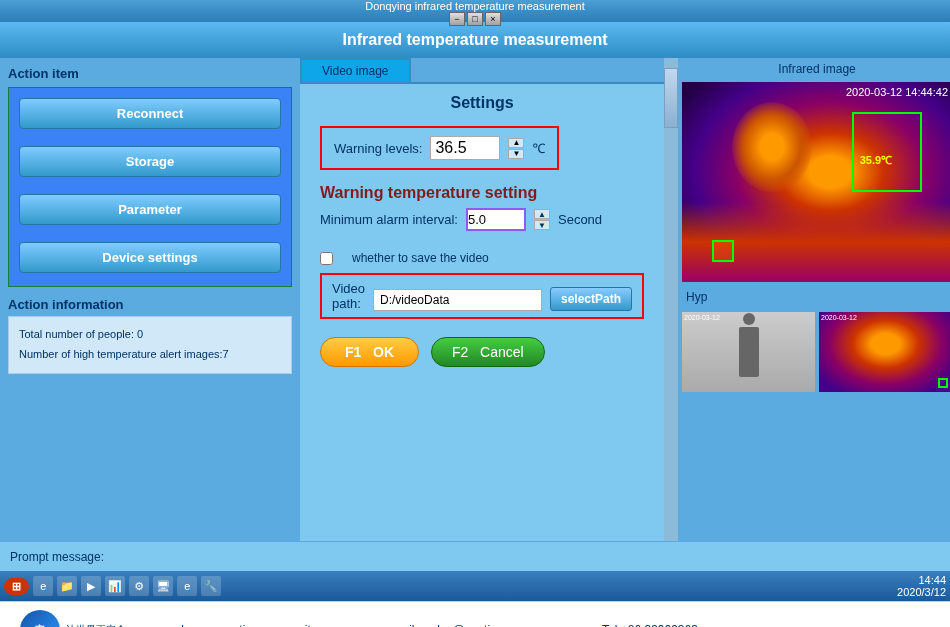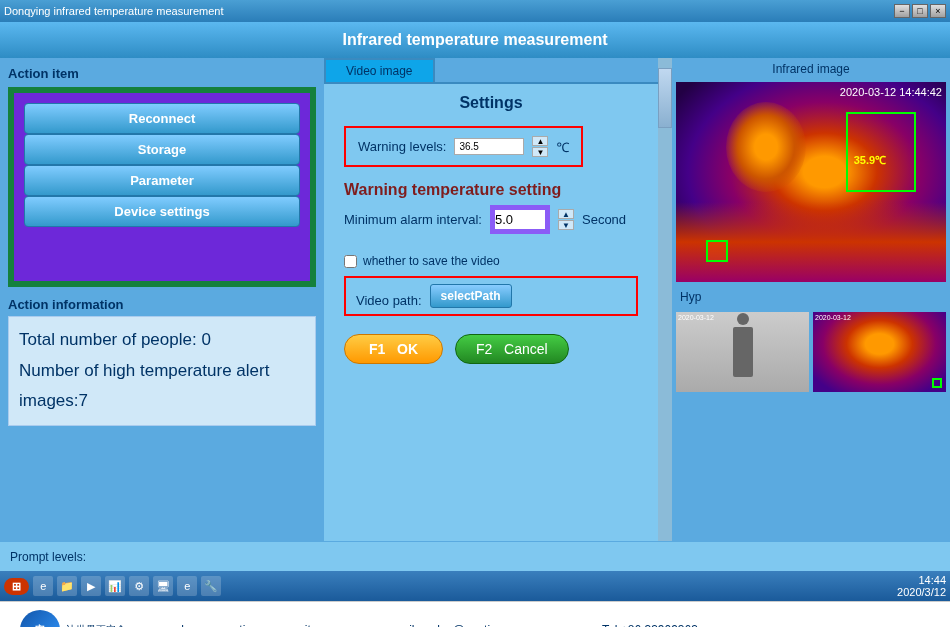--- a/index.html
+++ b/index.html
@@ -8,20 +8,21 @@
     
     .title-bar {
       background: linear-gradient(to bottom, #4a9fd4, #2a7db8);
       height: 22px;
       display: flex;
       align-items: center;
       justify-content: space-between;
       padding: 0 4px;
       color: white;
       font-size: 11px;
+      flex-direction: column;
     }
     .title-bar-controls { display: flex; gap: 2px; }
     .title-bar-btn {
       width: 16px; height: 14px;
       background: linear-gradient(to bottom, #e0e0e0, #a0a0a0);
       border: 1px solid #666;
       font-size: 9px;
       display: flex; align-items: center; justify-content: center;
       cursor: pointer; color: #000;
     }
@@ -39,43 +40,43 @@
     }
 
     .app-body {
       display: flex;
       height: calc(627px - 22px - 36px - 56px - 30px);
       background: #5baae0;
     }
 
     
     .left-panel {
-      width: 324px;
+      width: 300px;
       background: #5baae0;
       padding: 8px;
       flex-shrink: 0;
       display: flex;
       flex-direction: column;
       gap: 0;
     }
 
     .action-item-label {
       color: #003366;
       font-weight: bold;
       font-size: 13px;
       margin-bottom: 6px;
     }
 
     .action-buttons {
-      background: #6d28d9;
-      border: 6px solid #15803d;
+      background: #3b82f6;
+      border: 1px solid #15803d;
       padding: 10px;
       display: flex;
       flex-direction: column;
-      gap: 0;
+      gap: 17px;
       min-height: 200px;
     }
 
     .action-btn {
       background: linear-gradient(to bottom, #80ccff, #3399cc);
       border: 1px solid #2277aa;
       border-radius: 4px;
       color: white;
       font-size: 13px;
       font-weight: bold;
@@ -92,21 +93,21 @@
       color: #003366;
       font-weight: bold;
       font-size: 13px;
       margin-bottom: 4px;
     }
     .summary-box {
       background: #d0e8f8;
       border: 1px solid #aaccee;
       padding: 8px 10px;
       color: #003366;
-      font-size: 17px;
+      font-size: 11px;
       line-height: 1.8;
     }
 
     
     .center-panel {
       flex: 1;
       background: #5baae0;
       display: flex;
       flex-direction: column;
     }
@@ -153,21 +154,21 @@
       gap: 8px;
       background: transparent;
       margin-bottom: 8px;
     }
 
     .warning-label { color: #003366; font-size: 13px; }
     .warning-input {
       width: 70px;
       border: 1px solid #aaa;
       padding: 2px 4px;
-      font-size: 10px;
+      font-size: 16px;
       background: white;
     }
     .unit-label { color: #003366; font-size: 13px; }
 
     .spinner-btns {
       display: flex;
       flex-direction: column;
       gap: 1px;
     }
     .spinner-btn {
@@ -189,30 +190,30 @@
     .interval-row {
       display: flex;
       align-items: center;
       gap: 8px;
       margin-bottom: 20px;
       color: #003366;
       font-size: 13px;
     }
     .interval-input {
       width: 60px;
-      border: 5px solid #8b5cf6;
+      border: 2px solid #8b5cf6;
       padding: 2px 0;
       font-size: 13px;
       background: white;
     }
 
     .save-video-row {
       display: flex;
       align-items: center;
-      gap: 6px;
+      gap: 19px;
       margin-bottom: 8px;
       color: #003366;
       font-size: 12px;
     }
 
     .video-path-box {
       border: 2px solid red;
       padding: 6px 10px;
       display: flex;
       align-items: flex-end;
@@ -519,20 +520,21 @@
 
         
         <div class="save-video-row">
           <input type="checkbox" style="">
           <span>whether to save the video</span>
         </div>
 
         
         <div class="video-path-box">
           <span class="path-label">Video path:</span>
+          <input class="path-input" type="text" value="D:/videoData" style="">
           <button class="select-path-btn">selectPath</button>
         </div>
 
         
         <div class="action-footer-btns">
           <button class="f1-ok-btn">
             <span>F1</span>
             &nbsp;
             <span>OK</span>
           </button>
@@ -586,21 +588,21 @@
           <div style="width:100%;height:100%;background:radial-gradient(ellipse at 50% 40%, #ff9900 15%, #cc3300 35%, #880066 60%, #440088 85%);"></div>
           <div style="position:absolute;top:2px;left:2px;color:white;font-size:7px;">2020-03-12</div>
           <div style="position:absolute;bottom:4px;right:4px;width:10px;height:10px;border:2px solid #00ff00;"></div>
         </div>
       </div>
     </div>
   </div>
 </div>
 
 <div class="prompt-bar">
-  <span>Prompt levels:</span>
+  <span>Prompt message:</span>
 </div>
 
 <div class="taskbar">
   <div class="taskbar-start">⊞</div>
   <div class="taskbar-icon">e</div>
   <div class="taskbar-icon">📁</div>
   <div class="taskbar-icon">▶</div>
   <div class="taskbar-icon">📊</div>
   <div class="taskbar-icon">⚙</div>
   <div class="taskbar-icon">🖥</div>

